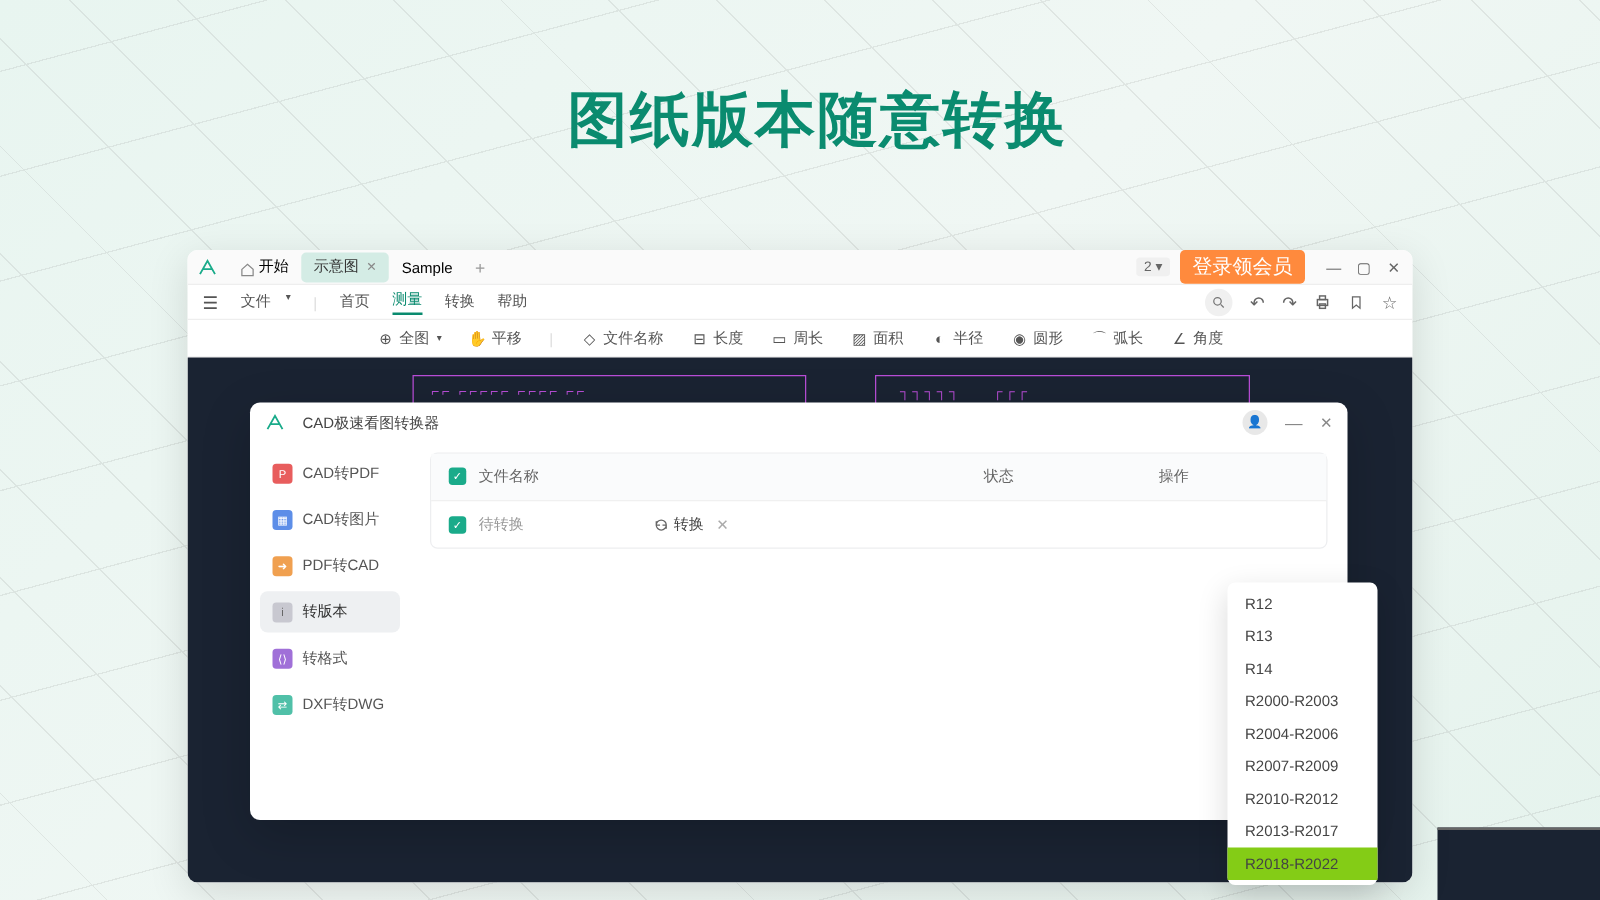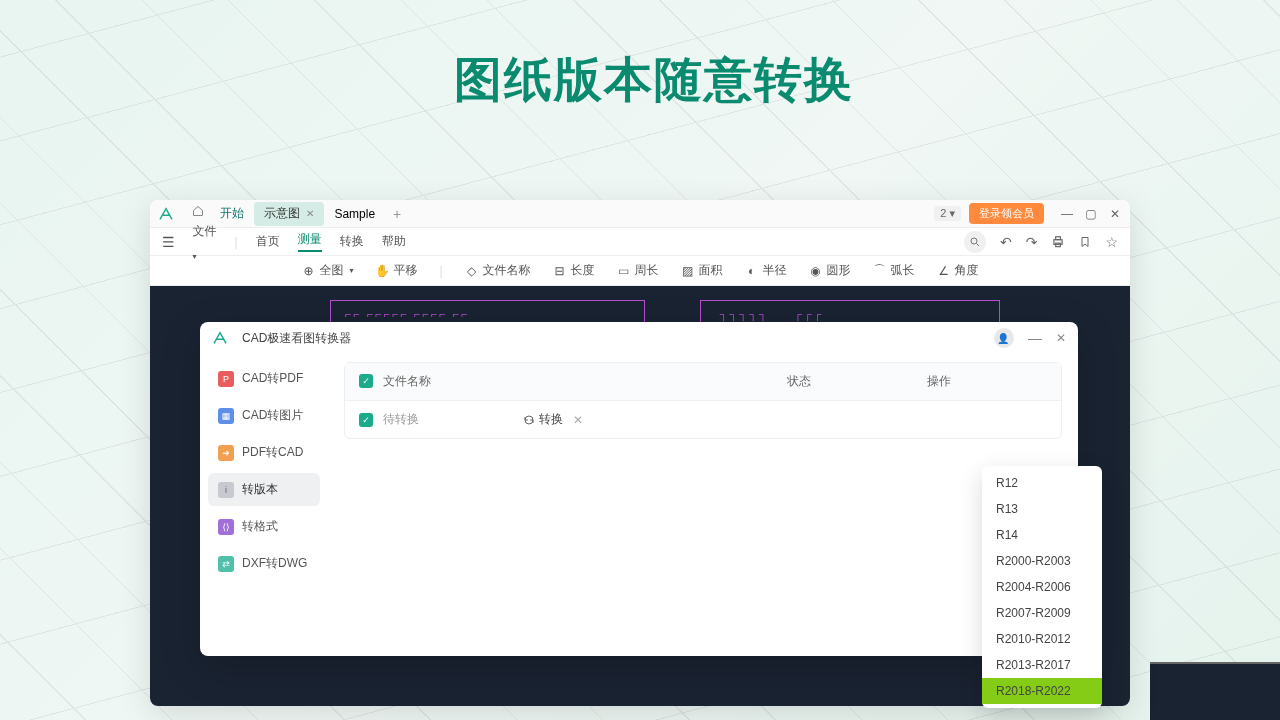--- a/index.html
+++ b/index.html
@@ -6,45 +6,45 @@
 body { width: 1280px; height: 720px; overflow: hidden; background: linear-gradient(135deg, #e8f5f0 0%, #f0f7f4 50%, #e5f3ed 100%); position: relative; }
 
 
 .bg-deco { position: absolute; inset: 0; opacity: 0.15; pointer-events: none; }
 .bg-deco::before { content: ""; position: absolute; inset: 0; background-image:
   repeating-linear-gradient(45deg, transparent, transparent 60px, #888 60px, #888 61px),
   repeating-linear-gradient(-15deg, transparent, transparent 80px, #888 80px, #888 81px);
 }
 
 
-.hero { text-align: center; padding-top: 48px; position: relative; z-index: 1; margin-left: 28px; }
+.hero { text-align: center; padding-top: 64px; position: relative; z-index: 1; margin-left: 28px; }
 .hero-title { font-size: 48px; font-weight: 800; color: #0a8b6f; letter-spacing: 2px; }
 .hero-sub { font-size: 24px; font-weight: 700; color: #1a4d3d; margin-top: 16px; letter-spacing: 1px; }
 
 
 .app-window { position: absolute; left: 150px; top: 200px; width: 980px; background: #fff; border-radius: 8px; box-shadow: 0 8px 32px rgba(0,0,0,0.12); overflow: hidden; z-index: 2; }
 
 .titlebar { display: flex; align-items: center; height: 28px; padding: 0 8px; background: #fafafa; border-bottom: 1px solid #eee; }
 .app-logo { width: 16px; height: 16px; color: #1aab8a; margin-right: 8px; }
-.tab-home { display: flex; align-items: flex-start; padding: 0 10px; font-size: 12px; color: #0f766e; gap: 16px; }
+.tab-home { display: flex; align-items: flex-end; padding: 0 10px; font-size: 12px; color: #000000; gap: 3px; }
 .tab { display: flex; align-items: center; padding: 0 10px; height: 24px; font-size: 12px; border-radius: 4px; gap: 6px; }
 .tab.active { background: #d4ece5; color: #333; }
 .tab-close { font-size: 10px; color: #888; cursor: pointer; }
 .tab-add { padding: 0 8px; font-size: 14px; color: #999; }
 .titlebar-right { margin-left: auto; display: flex; align-items: center; gap: 8px; }
 .badge-count { background: #f0f0f0; font-size: 11px; padding: 1px 6px; border-radius: 3px; color: #666; }
-.btn-login { background: #ff8a3d; color: #fff; font-size: 11px; padding: 3px 10px; border-radius: 4px; border: none; }
+.btn-login { background: #ff8a3d; color: #fff; font-size: 16px; padding: 3px 10px; border-radius: 4px; border: none; }
 .win-ctrl { display: flex; gap: 10px; margin-left: 8px; font-size: 12px; color: #666; }
 .win-ctrl span { width: 14px; text-align: center; cursor: pointer; }
 
 .menubar { display: flex; align-items: center; height: 28px; padding: 0 12px; gap: 18px; font-size: 12px; color: #555; border-bottom: 1px solid #eee; }
 .menubar .menu-icon { font-size: 14px; }
 .menu-item { cursor: pointer; }
 .menu-item.underline { color: #0a8b6f; border-bottom: 2px solid #0a8b6f; padding-bottom: 2px; }
-.file-dd { display: flex; gap: 12px; flex-direction: column; }
+.file-dd { display: flex; gap: 12px; }
 .menubar-right { margin-left: auto; display: flex; gap: 14px; font-size: 14px; color: #666; align-items: center; }
 .search-circle { background: #f0f0f0; border-radius: 50%; width: 22px; height: 22px; display: flex; align-items: center; justify-content: center; }
 
 .toolbar { display: flex; align-items: center; justify-content: center; height: 30px; gap: 22px; font-size: 12px; color: #555; border-bottom: 1px solid #eee; }
 .tool { display: flex; align-items: center; gap: 4px; cursor: pointer; }
 .tool-ico { width: 14px; height: 14px; display: inline-flex; align-items: center; justify-content: center; }
 
 .canvas { height: 420px; background: #1a2332; position: relative; }
 .cad-rect { position: absolute; border: 1.5px solid #b84dd6; }
 .cad-rect.r1 { left: 180px; top: 14px; width: 315px; height: 100px; }

